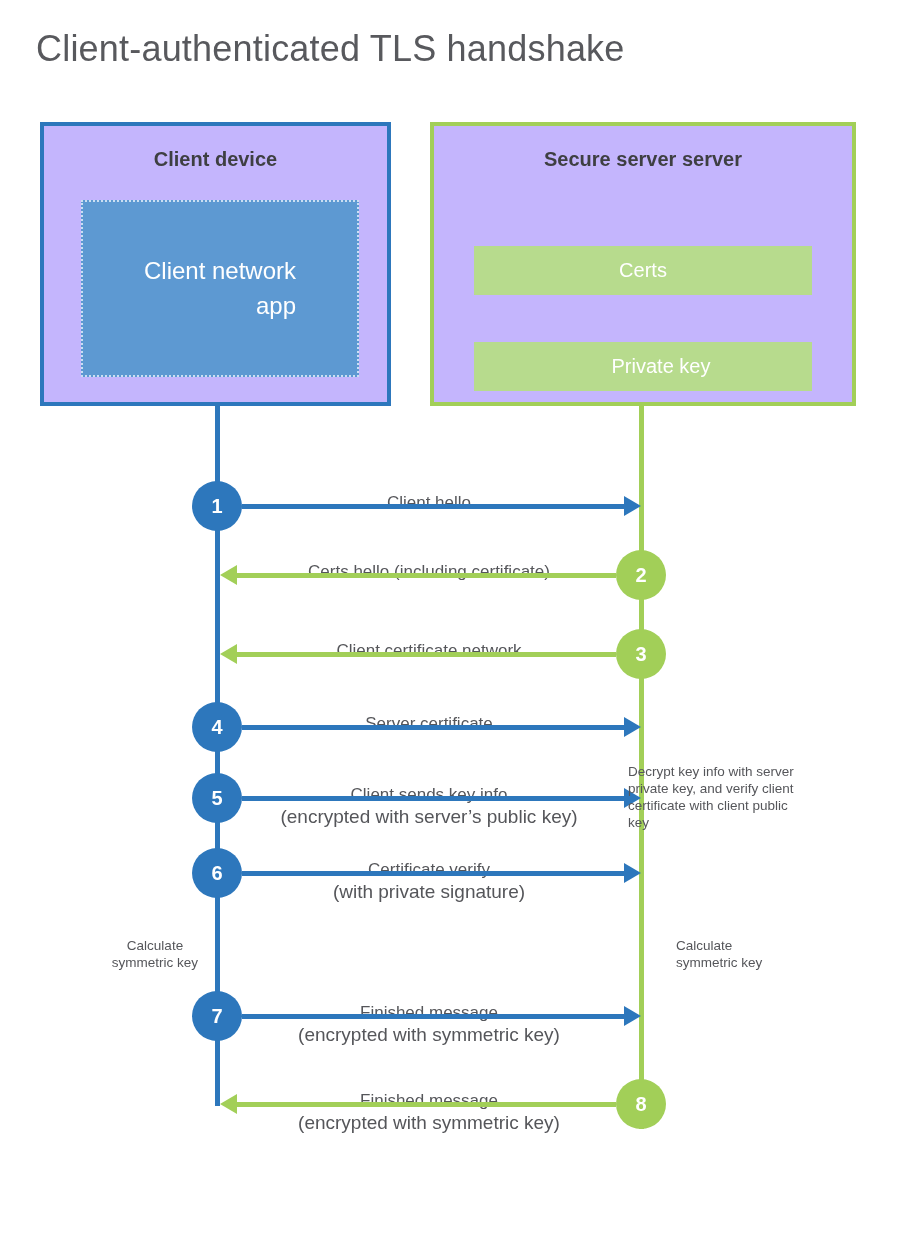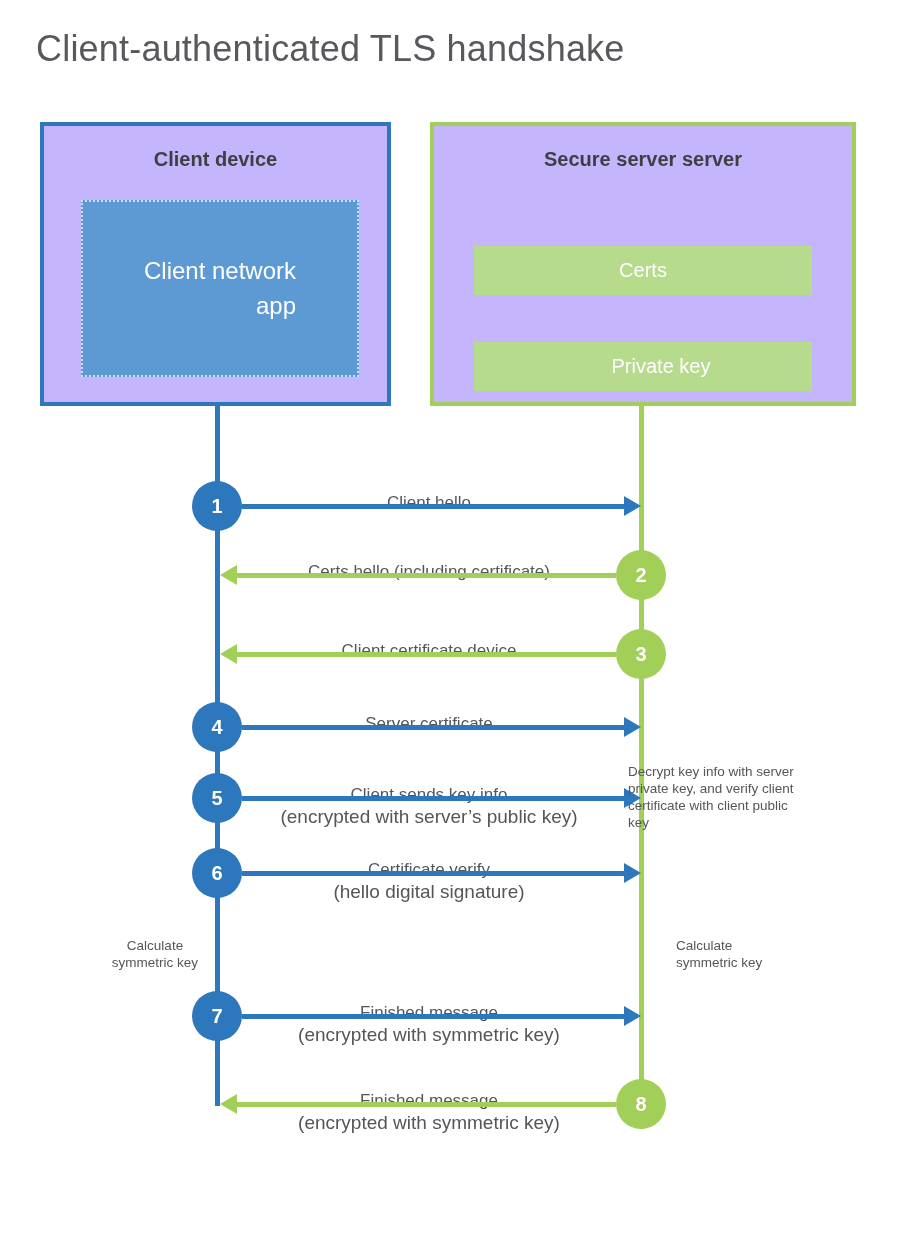--- a/index.html
+++ b/index.html
@@ -102,21 +102,21 @@
   <div class="row" style="--y:575">
     <div class="msg-label">Certs hello (including certificate)</div>
     <div class="arrow-line green"></div>
     <div class="arrow-head left"></div>
     <div class="circle green">
       <span>2</span>
     </div>
   </div>
 
   <div class="row" style="--y:654">
-    <div class="msg-label">Client certificate device</div>
+    <div class="msg-label">Client certificate network</div>
     <div class="arrow-line green"></div>
     <div class="arrow-head left"></div>
     <div class="circle green">
       <span>3</span>
     </div>
   </div>
 
   <div class="row" style="--y:727">
     <div class="msg-label">Server certificate</div>
     <div class="arrow-line blue"></div>
@@ -131,21 +131,21 @@
     <div class="msg-sublabel">(encrypted with server’s public key)</div>
     <div class="arrow-line blue"></div>
     <div class="arrow-head right"></div>
     <div class="circle blue">
       <span>5</span>
     </div>
   </div>
 
   <div class="row" style="--y:873">
     <div class="msg-label">Certificate verify</div>
-    <div class="msg-sublabel">(hello digital signature)</div>
+    <div class="msg-sublabel">(with private signature)</div>
     <div class="arrow-line blue"></div>
     <div class="arrow-head right"></div>
     <div class="circle blue">
       <span>6</span>
     </div>
   </div>
 
   <div class="row" style="--y:1016">
     <div class="msg-label">Finished message</div>
     <div class="msg-sublabel">(encrypted with symmetric key)</div>

